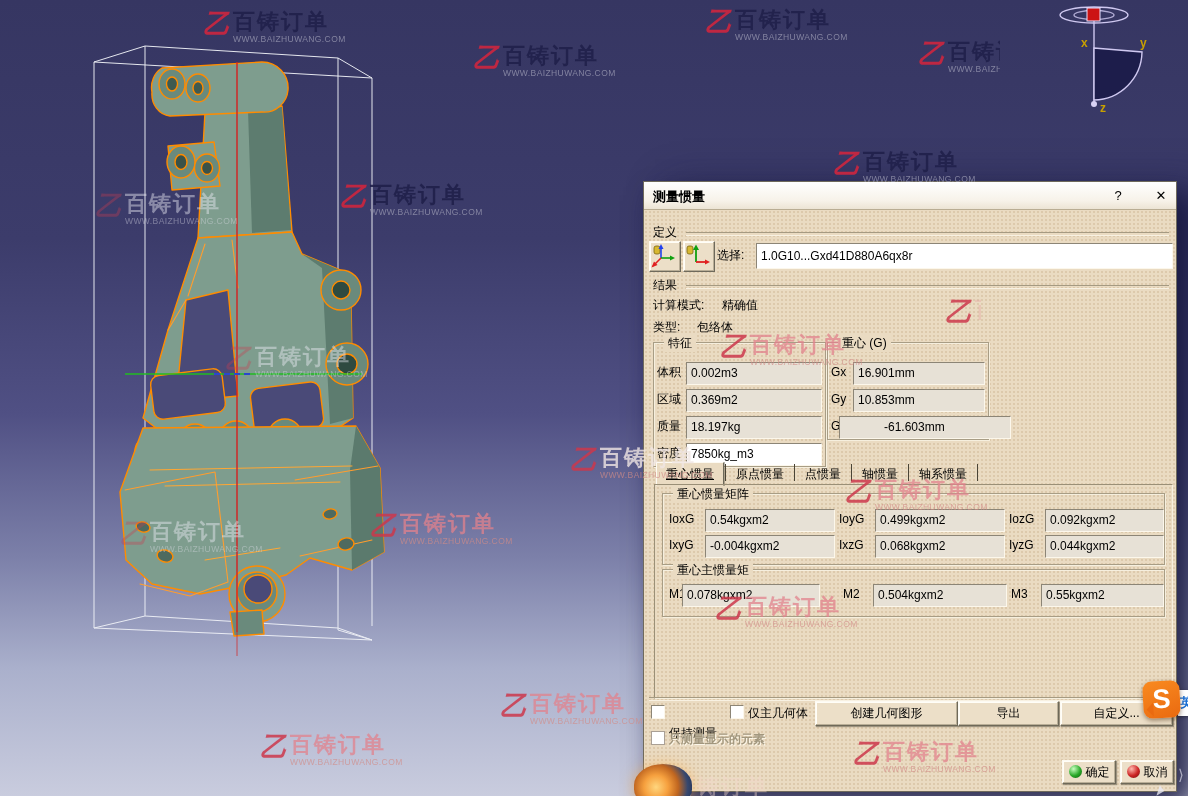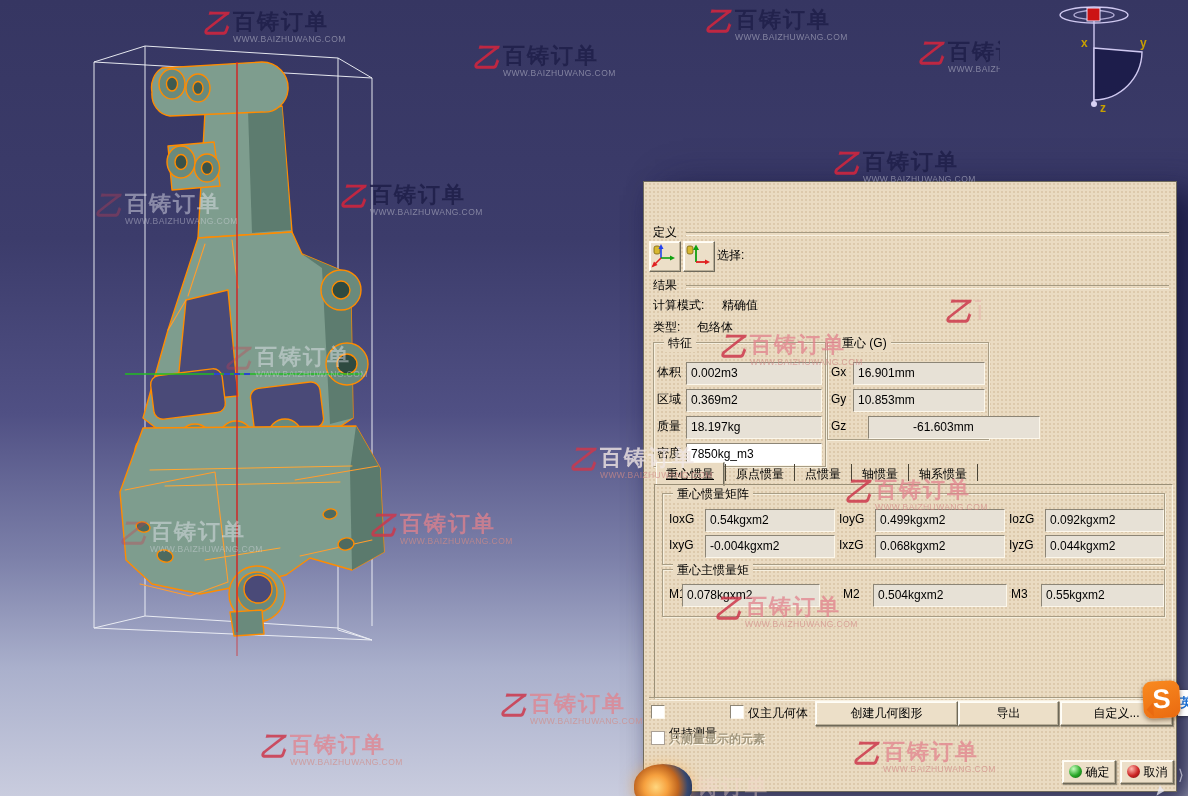--- a/index.html
+++ b/index.html
@@ -161,20 +161,25 @@
     <circle cx="1094" cy="104" r="3" fill="#d8d2f4" stroke="none"></circle>
   </g>
   <g font-size="12" font-weight="bold" fill="#c8a000" font-family="Liberation Sans, sans-serif">
     <text x="1081" y="47">x</text>
     <text x="1140" y="47">y</text>
     <text x="1100" y="112">z</text>
   </g>
 </svg>
 
 <div class="dialog">
+  <div class="titlebar">
+    <span class="title-text">测量惯量</span>
+    <span class="tb-btn" style="left:465px;">?</span>
+    <span class="tb-btn" style="left:508px;">✕</span>
+  </div>
 
   <span class="seclabel" style="left:9px;top:42px;">定义</span>
   <div class="hline" style="left:42px;top:50px;width:483px;"></div>
 
   <div class="iconbtn" style="left:5px;top:59px;">
     <svg width="28" height="27" viewBox="0 0 28 27">
       <rect x="4" y="4" width="6" height="8" rx="2" fill="#d8b830" stroke="#7a6510" stroke-width="0.8"></rect>
       <line x1="11" y1="16" x2="11" y2="4" stroke="#2040ee" stroke-width="1.6"></line>
         <path d="M11,2 L8.5,7 L13.5,7 Z" fill="#2040ee"></path>
       <line x1="11" y1="16" x2="23" y2="16" stroke="#10a010" stroke-width="1.6"></line>
@@ -186,20 +191,21 @@
   <div class="iconbtn" style="left:39px;top:59px;">
     <svg width="28" height="27" viewBox="0 0 28 27">
       <rect x="3" y="4" width="6" height="8" rx="2" fill="#d8b830" stroke="#7a6510" stroke-width="0.8"></rect>
       <line x1="12" y1="20" x2="12" y2="5" stroke="#10a010" stroke-width="1.8"></line>
         <path d="M12,2.5 L9,8 L15,8 Z" fill="#10a010"></path>
       <line x1="12" y1="20" x2="24" y2="20" stroke="#e02020" stroke-width="1.8"></line>
         <path d="M26,20 L21,17.5 L21,22.5 Z" fill="#e02020"></path>
     </svg>
   </div>
   <span class="flabel" style="left:73px;top:63px;">选择:</span>
+  <div class="field white" style="left:112px;top:61px;width:411px;height:24px;line-height:24px;">1.0G10...Gxd41D880A6qx8r</div>
 
   <span class="seclabel" style="left:9px;top:95px;">结果</span>
   <div class="hline" style="left:42px;top:103px;width:483px;"></div>
 
   <span class="flabel" style="left:9px;top:113px;">计算模式:</span>
   <span class="flabel" style="left:78px;top:113px;">精确值</span>
   <span class="flabel" style="left:9px;top:135px;">类型:</span>
   <span class="flabel" style="left:53px;top:135px;">包络体</span>
 
   <div class="groupbox" style="left:9px;top:160px;width:171px;height:123px;">
@@ -215,21 +221,21 @@
   <div class="field white" style="left:42px;top:261px;width:130px;">7850kg_m3</div>
 
   <div class="groupbox" style="left:183px;top:160px;width:160px;height:96px;">
     <span class="grouplabel">重心 (G)</span>
   </div>
   <span class="flabel" style="left:187px;top:180px;">Gx</span>
   <div class="field" style="left:209px;top:180px;width:126px;">16.901mm</div>
   <span class="flabel" style="left:187px;top:207px;">Gy</span>
   <div class="field" style="left:209px;top:207px;width:126px;">10.853mm</div>
   <span class="flabel" style="left:187px;top:234px;">Gz</span>
-  <div class="field" style="left:224px;top:234px;width:126px;padding-left:44px;">-61.603mm</div>
+  <div class="field" style="left:195px;top:234px;width:126px;padding-left:44px;">-61.603mm</div>
 
   <div class="tabs">
     <div class="tab active"><span>重心惯量</span></div>
     <div class="tabsep"></div>
     <div class="tab">原点惯量</div>
     <div class="tabsep"></div>
     <div class="tab">点惯量</div>
     <div class="tabsep"></div>
     <div class="tab">轴惯量</div>
     <div class="tabsep"></div>

